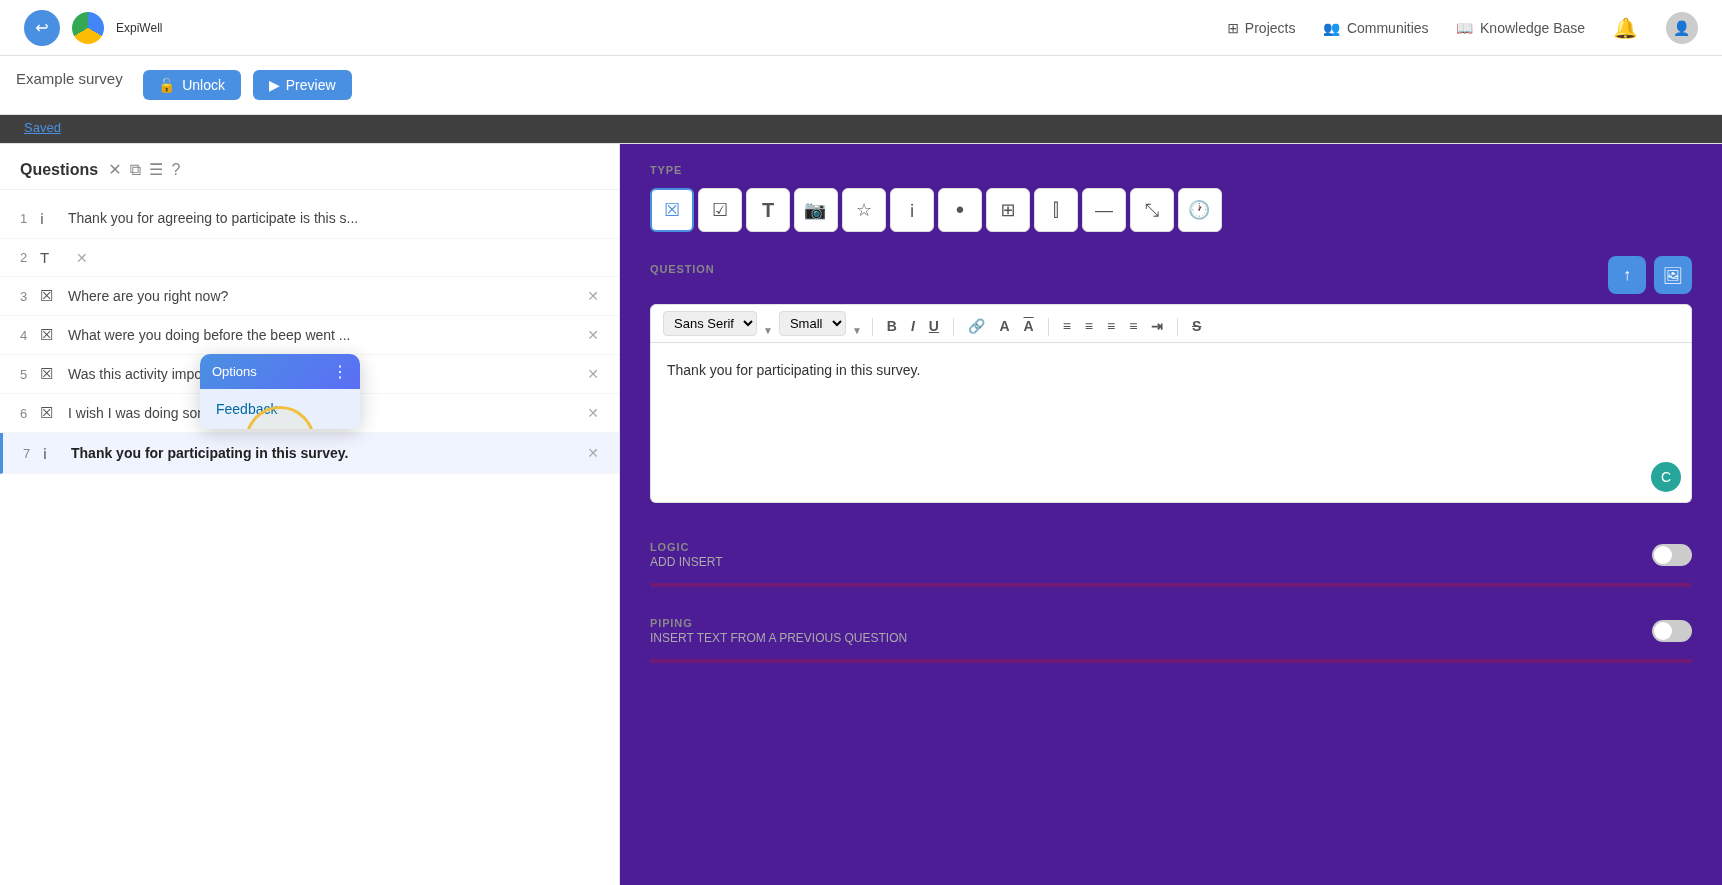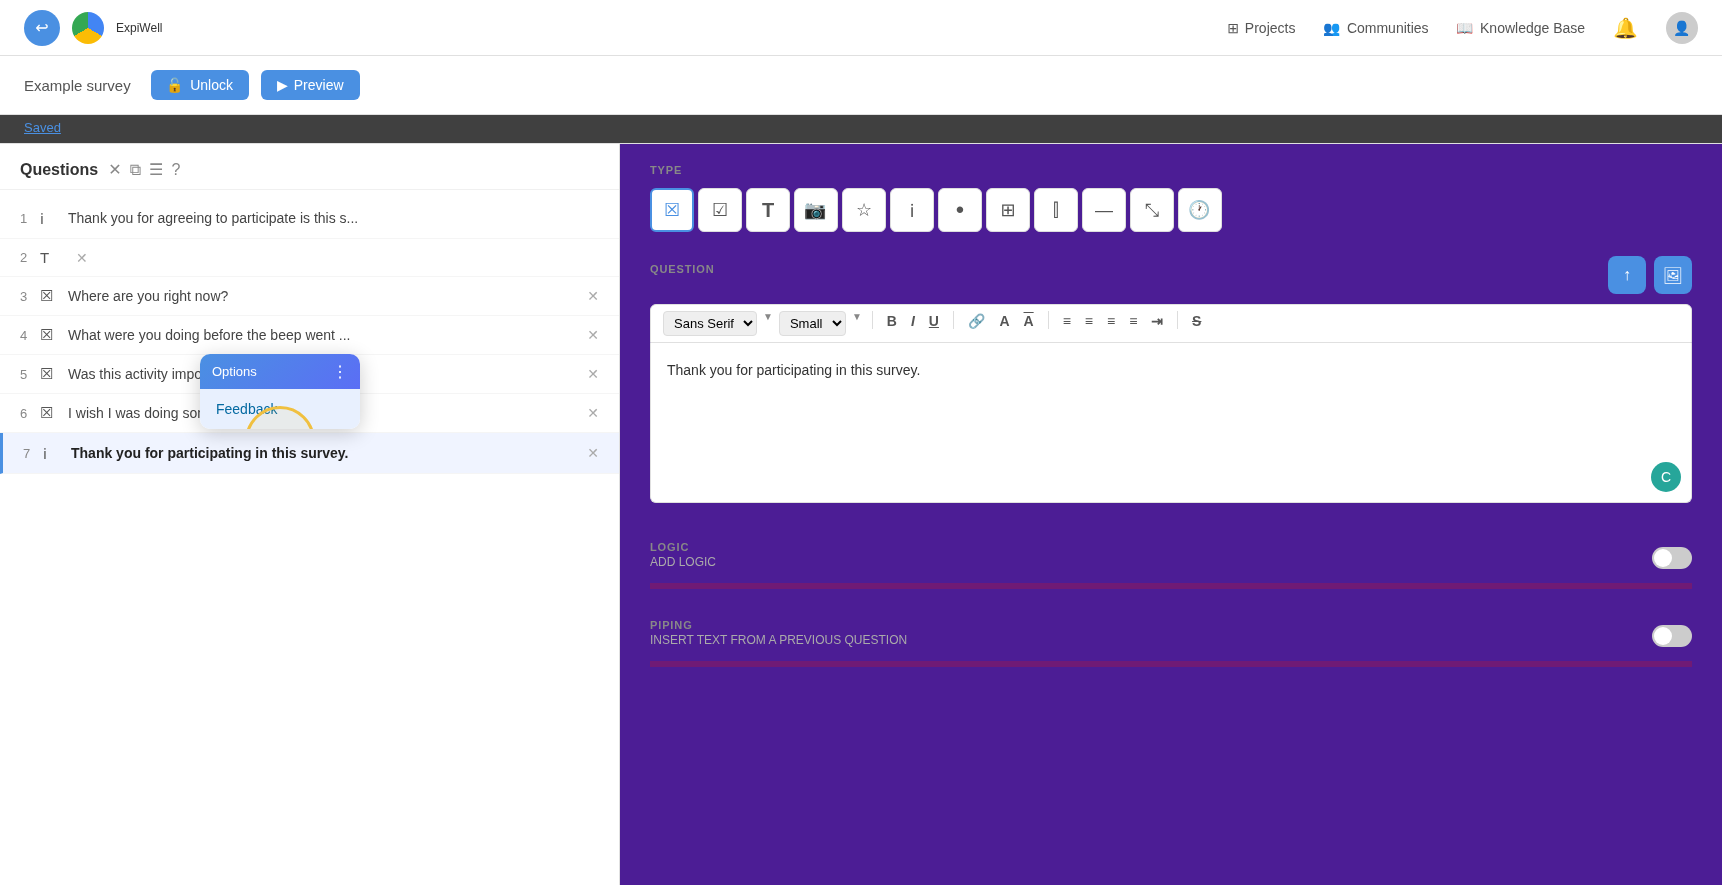--- a/index.html
+++ b/index.html
@@ -27,21 +27,21 @@
     .nav-avatar {
       width: 32px; height: 32px; border-radius: 50%; background: #ccc;
       display: flex; align-items: center; justify-content: center; cursor: pointer;
     }
 
     
     .page-container { display: flex; flex-direction: column; height: calc(100vh - 56px); }
 
     
     .top-bar {
-      background: #fff; padding: 14px 24px; display: flex; align-items: center; gap: 12px;
+      background: #fff; padding: 14px 16px; display: flex; align-items: flex-start; gap: 12px;
       border-bottom: 1px solid #e0e0e0;
     }
     .survey-title { font-size: 15px; color: #555; margin-right: 8px; }
     .btn-unlock {
       display: flex; align-items: center; gap: 6px;
       background: #4a90e2; color: #fff; border: none; border-radius: 6px;
       padding: 7px 16px; font-size: 14px; cursor: pointer; font-weight: 500;
     }
     .btn-preview {
       display: flex; align-items: center; gap: 6px;
@@ -128,21 +128,21 @@
     .question-editor-header {
       display: flex; align-items: center; justify-content: space-between; margin-bottom: 10px;
     }
     .editor-action-btns { display: flex; gap: 8px; }
     .editor-action-btn {
       width: 38px; height: 38px; border-radius: 8px; background: #4a90e2; color: #fff;
       display: flex; align-items: center; justify-content: center; cursor: pointer; font-size: 16px; border: none;
     }
 
     .editor-toolbar {
-      display: flex; align-items: flex-start; gap: 6px; background: #fff;
+      display: flex; align-items: flex-end; gap: 6px; background: #fff;
       padding: 6px 12px; border: 1px solid #e0e0e0; border-radius: 6px 6px 0 0;
       flex-wrap: wrap;
     }
     .toolbar-select {
       border: 1px solid #ddd; border-radius: 4px; padding: 3px 6px; font-size: 13px; cursor: pointer;
     }
     .toolbar-btn { background: none; border: none; cursor: pointer; font-size: 14px; color: #555; padding: 2px 4px; font-weight: bold; }
     .toolbar-sep { width: 1px; height: 18px; background: #ddd; margin: 0 4px; }
 
     .editor-content {
@@ -152,22 +152,22 @@
     }
     .editor-avatar {
       position: absolute; bottom: 10px; right: 10px;
       width: 30px; height: 30px; border-radius: 50%; background: #26a69a;
       display: flex; align-items: center; justify-content: center; color: #fff; font-size: 14px;
     }
 
     
     .logic-section { margin-bottom: 16px; }
     .logic-row {
-      display: flex; align-items: flex-end; justify-content: space-between;
-      padding: 14px 0; border-bottom: 6px solid #701a75;
+      display: flex; align-items: center; justify-content: space-between;
+      padding: 14px 0; border-bottom: 4px solid #701a75;
     }
     .logic-label { font-size: 11px; font-weight: 700; color: #888; letter-spacing: 0.08em; }
     .logic-sublabel { font-size: 12px; color: #aaa; margin-top: 2px; }
     .toggle {
       width: 40px; height: 22px; background: #ccc; border-radius: 11px;
       position: relative; cursor: pointer;
     }
     .toggle.off { background: #ccc; }
     .toggle::after {
       content: ''; position: absolute; width: 18px; height: 18px;
@@ -358,21 +358,21 @@
         <div class="editor-content">
           <span>Thank you for participating in this survey.</span>
           <div class="editor-avatar">C</div>
         </div>
       </div>
 
       <div class="logic-section">
         <div class="logic-row">
           <div>
             <div class="logic-label">LOGIC</div>
-            <div class="logic-sublabel">ADD LOGIC</div>
+            <div class="logic-sublabel">ADD INSERT</div>
           </div>
           <div class="toggle off"></div>
         </div>
       </div>
 
       <div class="logic-section">
         <div class="logic-row">
           <div>
             <div class="logic-label">PIPING</div>
             <div class="logic-sublabel">INSERT TEXT FROM A PREVIOUS QUESTION</div>

